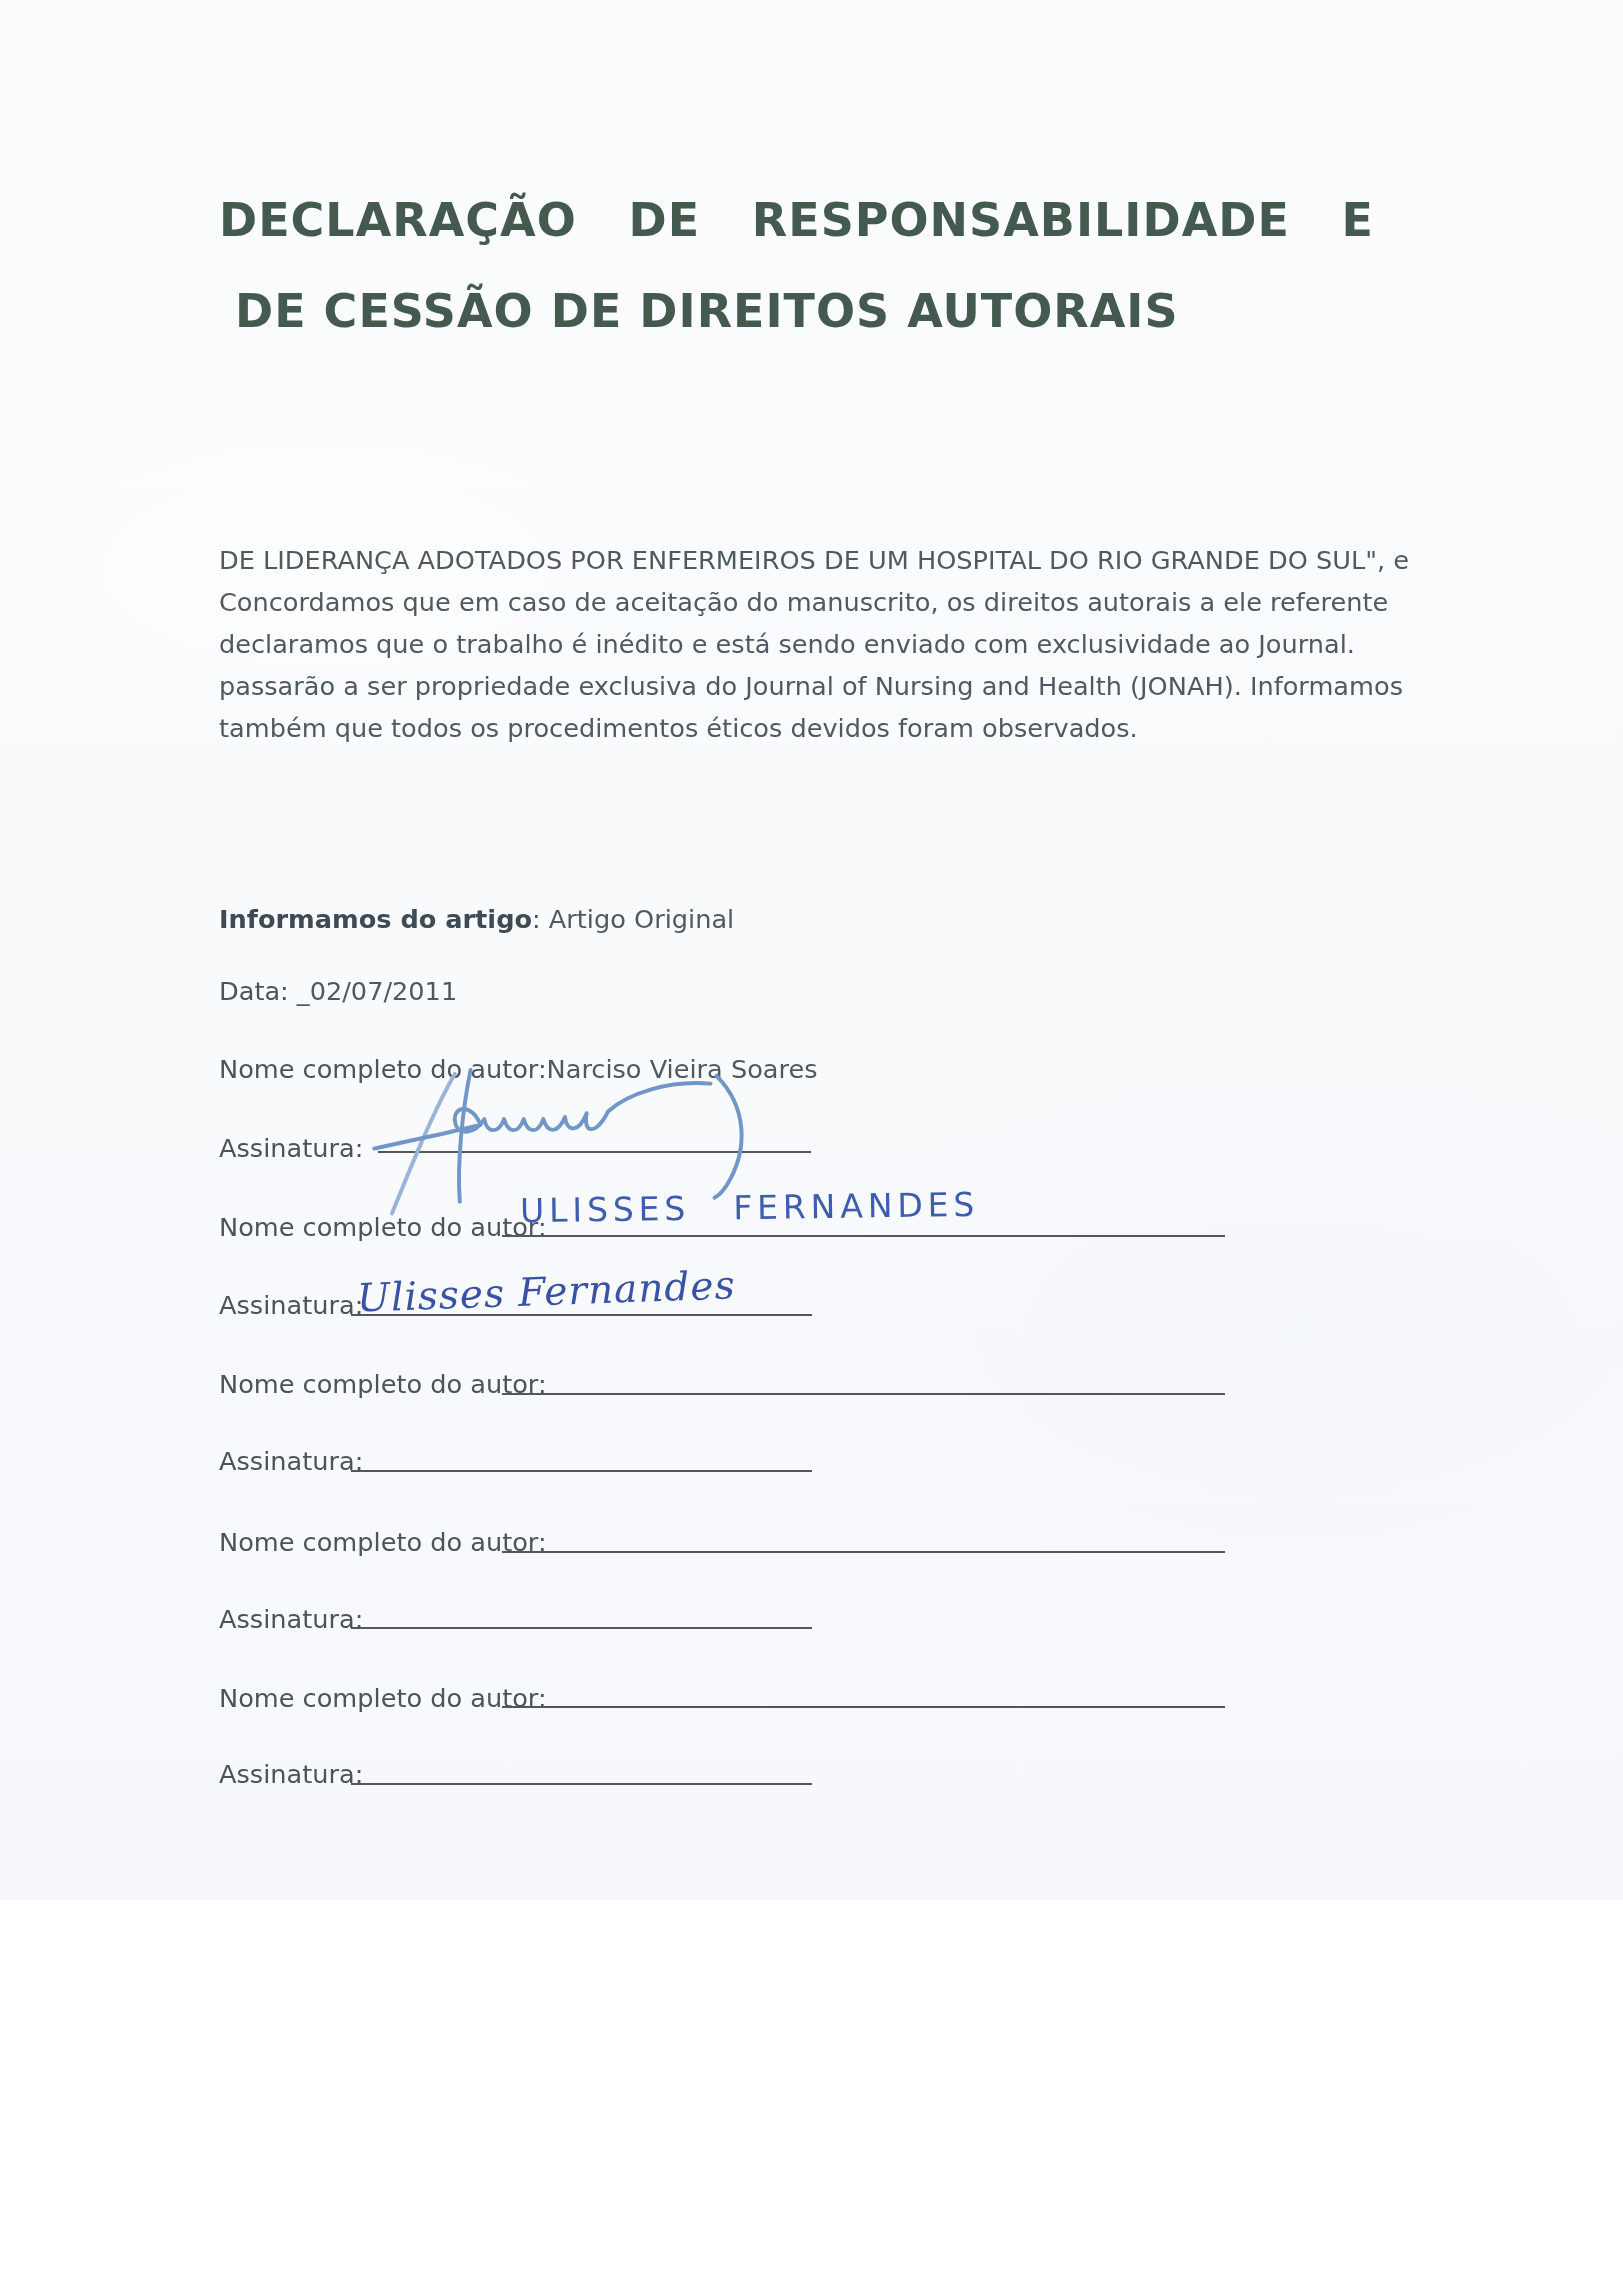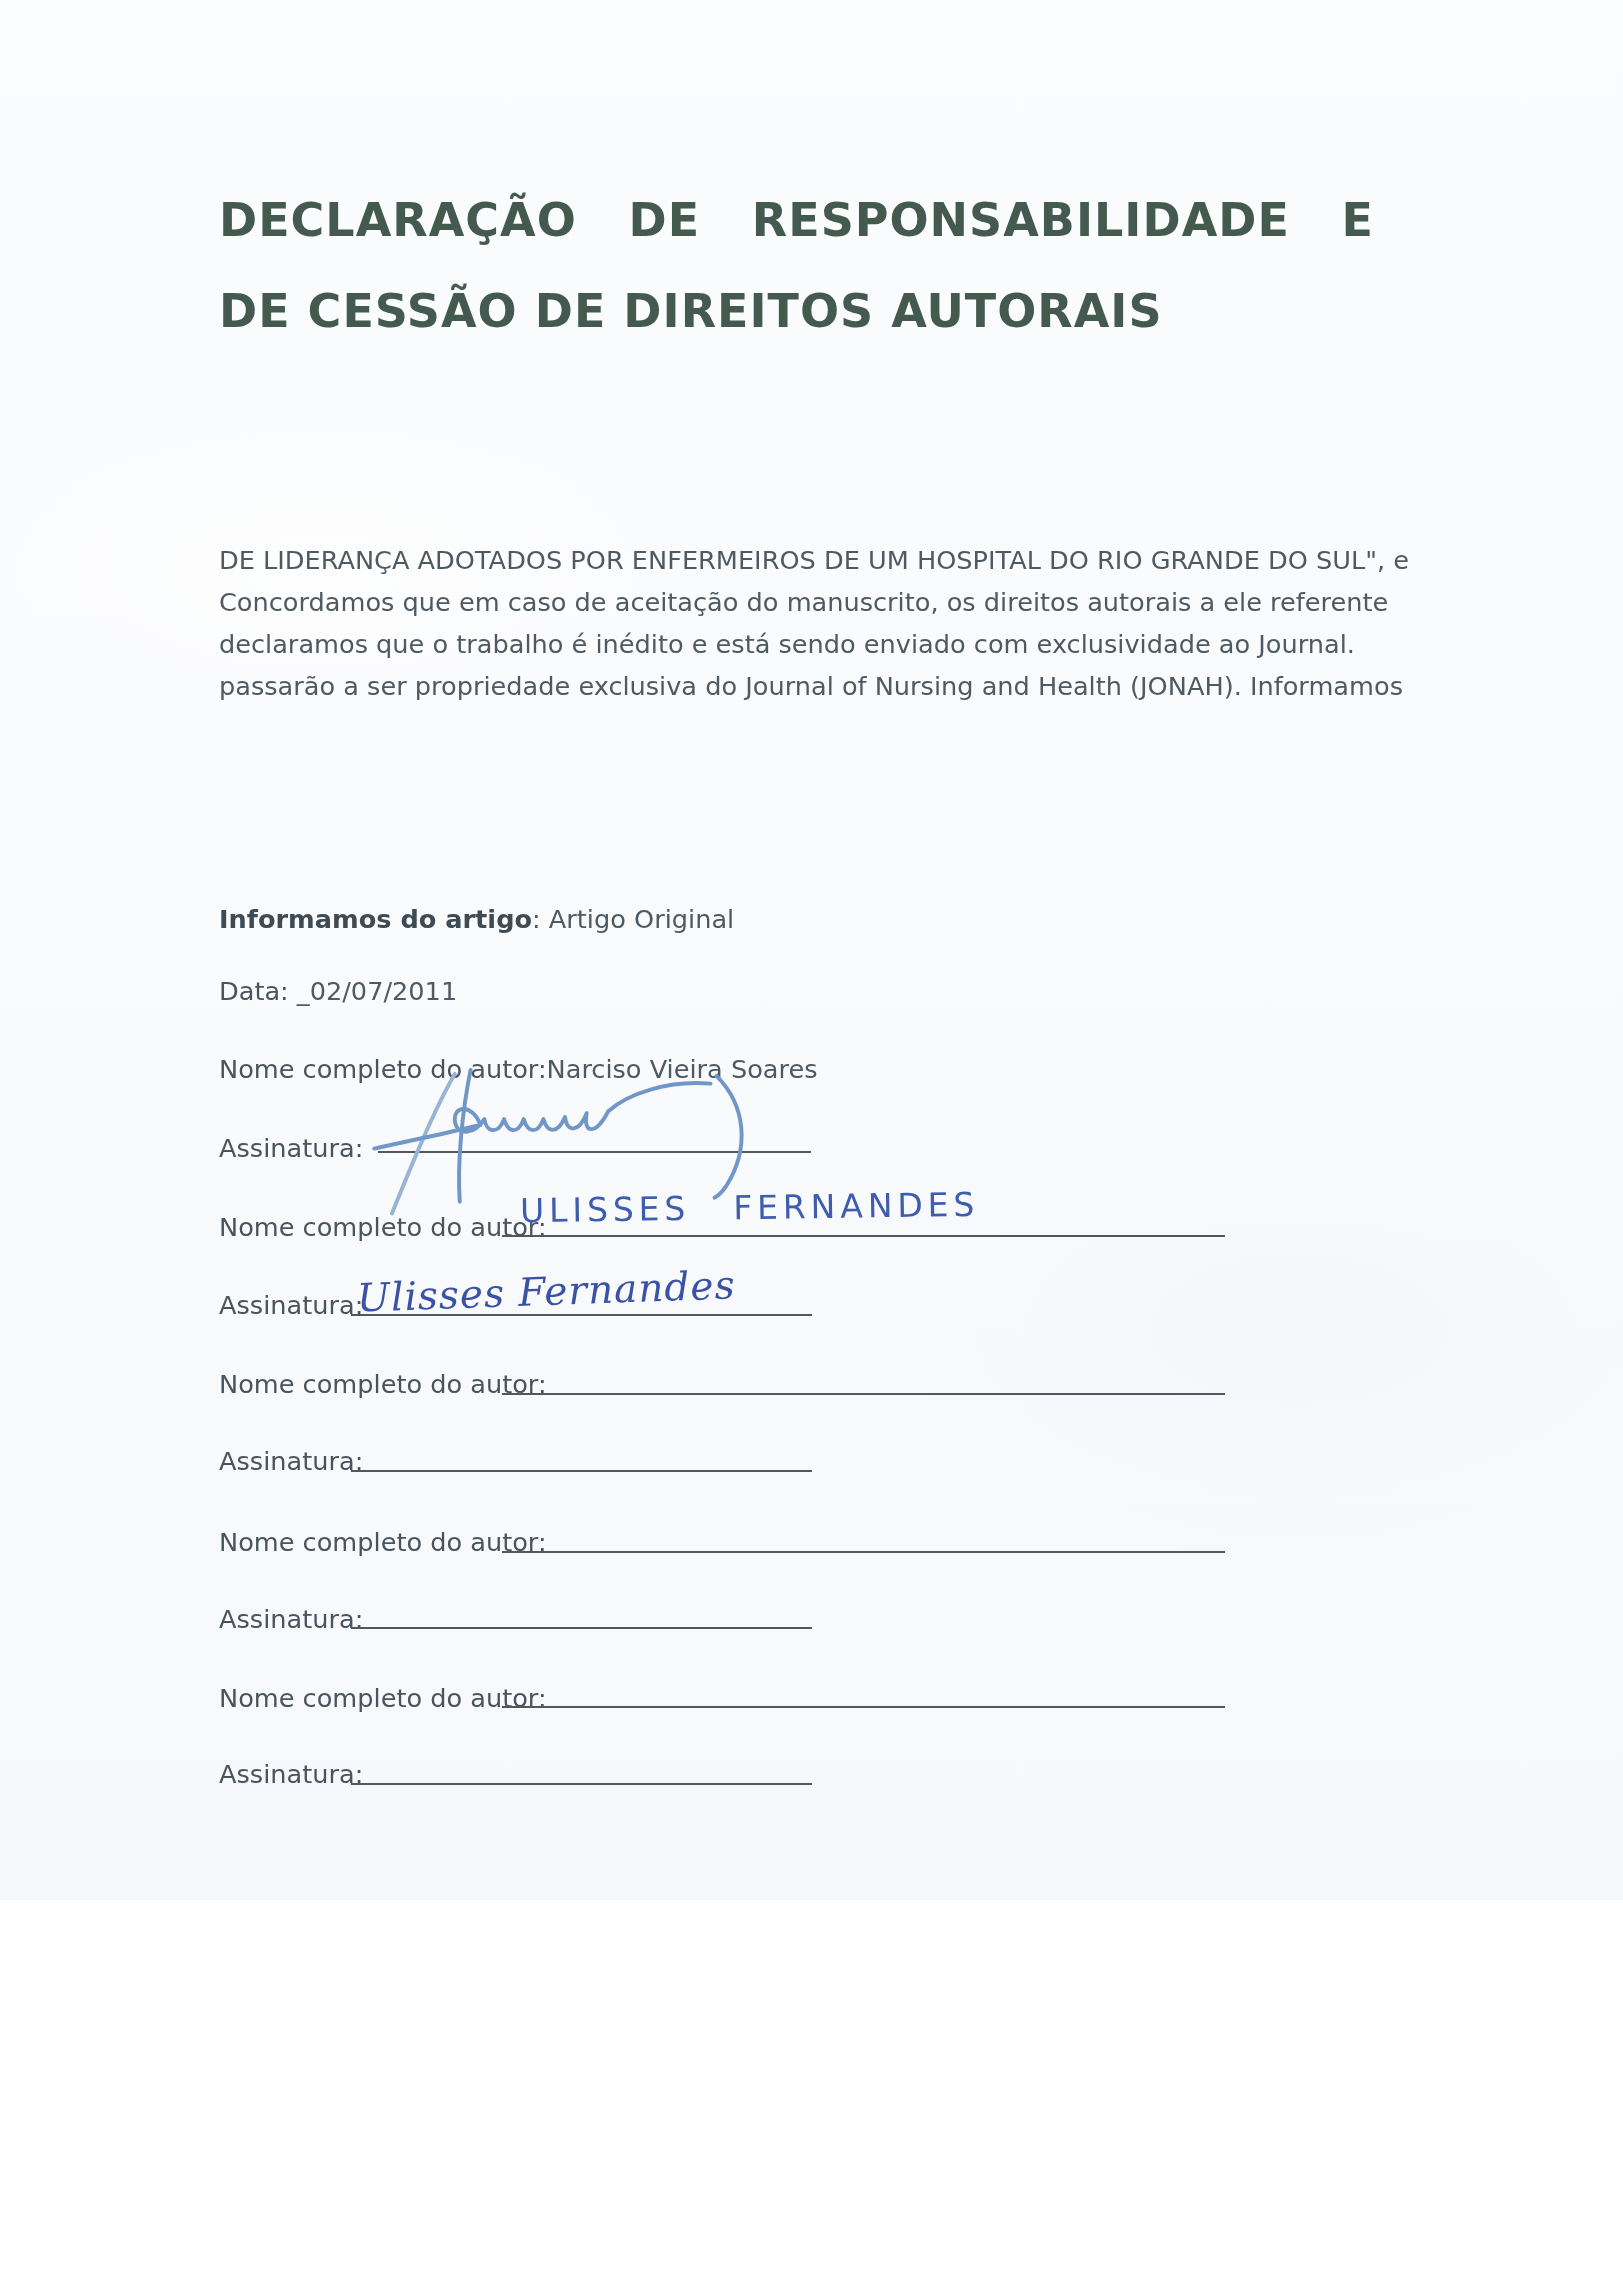--- a/index.html
+++ b/index.html
@@ -29,21 +29,21 @@
     position: absolute;
     left: 219px; top: 175px;
     width: 1155px;
     font-size: 46px;
     font-weight: bold;
     letter-spacing: 1px;
     line-height: 91px;
     color: #445a4f;
   }
   .title .line1 { text-align: justify; text-align-last: justify; }
-  .title .line2 { text-align: left; }
+  .title .line2 { text-align: left; margin-left: 16px; }
 
   .paragraph {
     position: absolute;
     left: 219px; top: 539px;
     font-size: 25.6px;
     line-height: 42px;
     color: #4e5962;
     white-space: nowrap;
   }
 
@@ -114,20 +114,21 @@
   <div class="title">
     <div class="line1">DECLARAÇÃO  DE  RESPONSABILIDADE  E</div>
     <div class="line2">DE CESSÃO DE DIREITOS AUTORAIS</div>
   </div>
 
   <div class="paragraph">
     <div>DE LIDERANÇA ADOTADOS POR ENFERMEIROS DE UM HOSPITAL DO RIO GRANDE DO SUL", e</div>
     <div>Concordamos que em caso de aceitação do manuscrito, os direitos autorais a ele referente</div>
     <div>declaramos que o trabalho é inédito e está sendo enviado com exclusividade ao Journal.</div>
     <div>passarão a ser propriedade exclusiva do Journal of Nursing and Health (JONAH). Informamos</div>
+    <div>também que todos os procedimentos éticos devidos foram observados.</div>
   </div>
 
   <div class="field-row" style="top:904px;">
     <span class="bold-label">Informamos do artigo</span><span class="typed-value">: Artigo Original</span>
   </div>
 
   <div class="field-row" style="top:976px;">
     <span>Data:</span><span class="typed-value"> _02/07/2011</span>
   </div>
 

